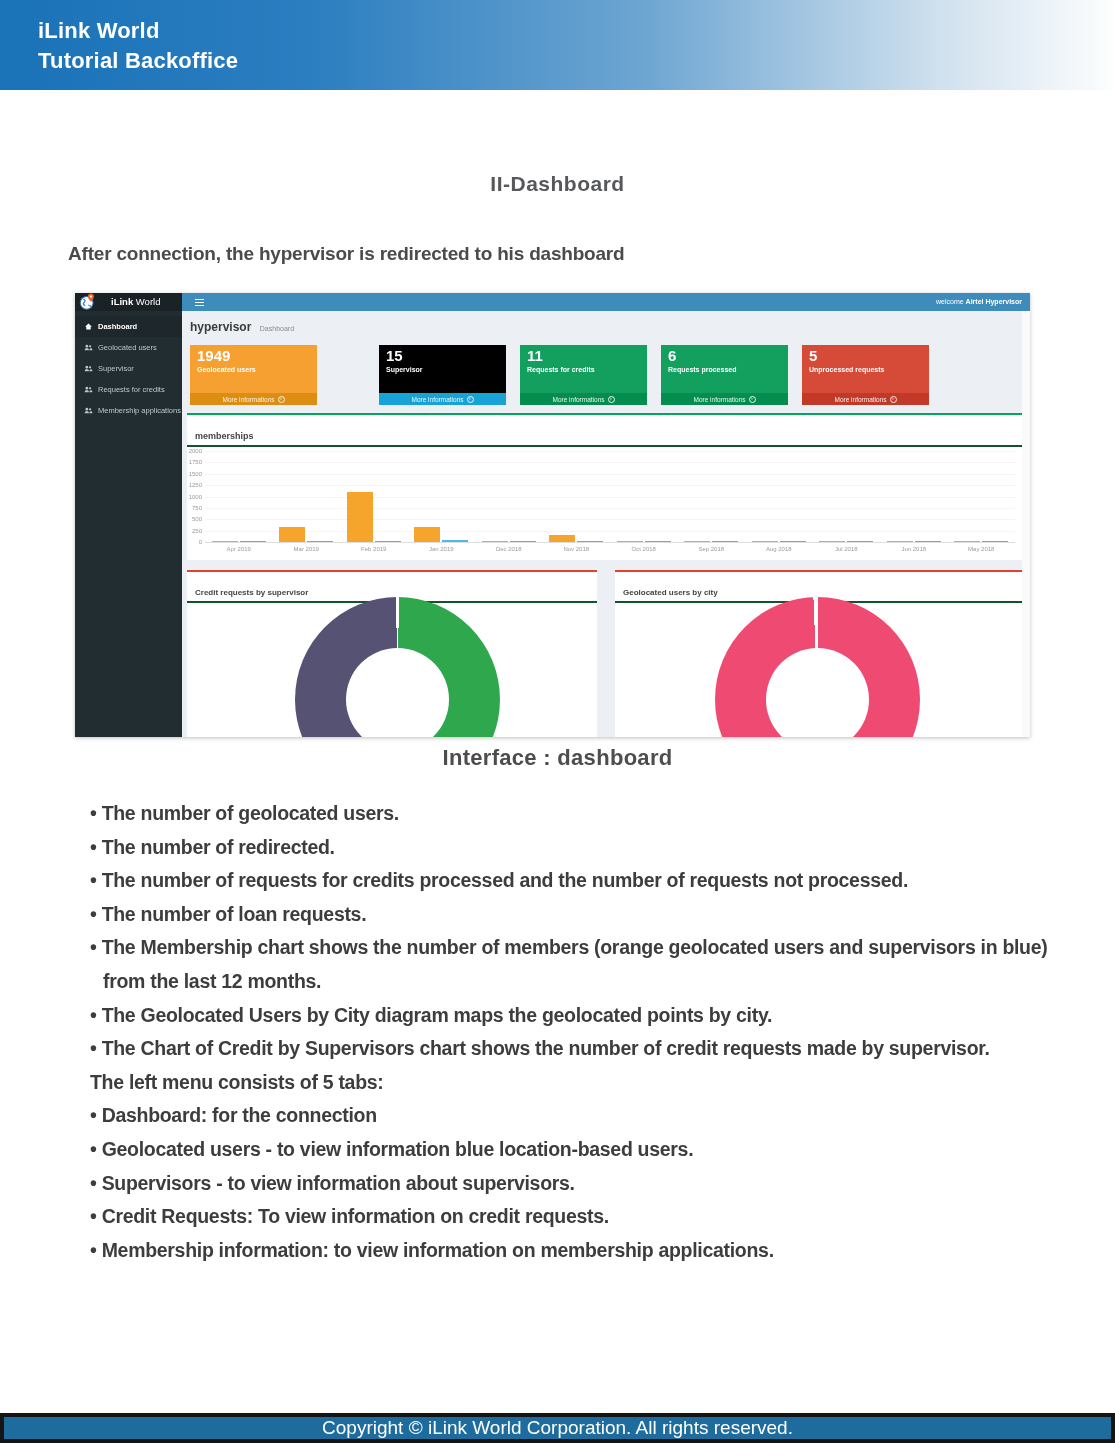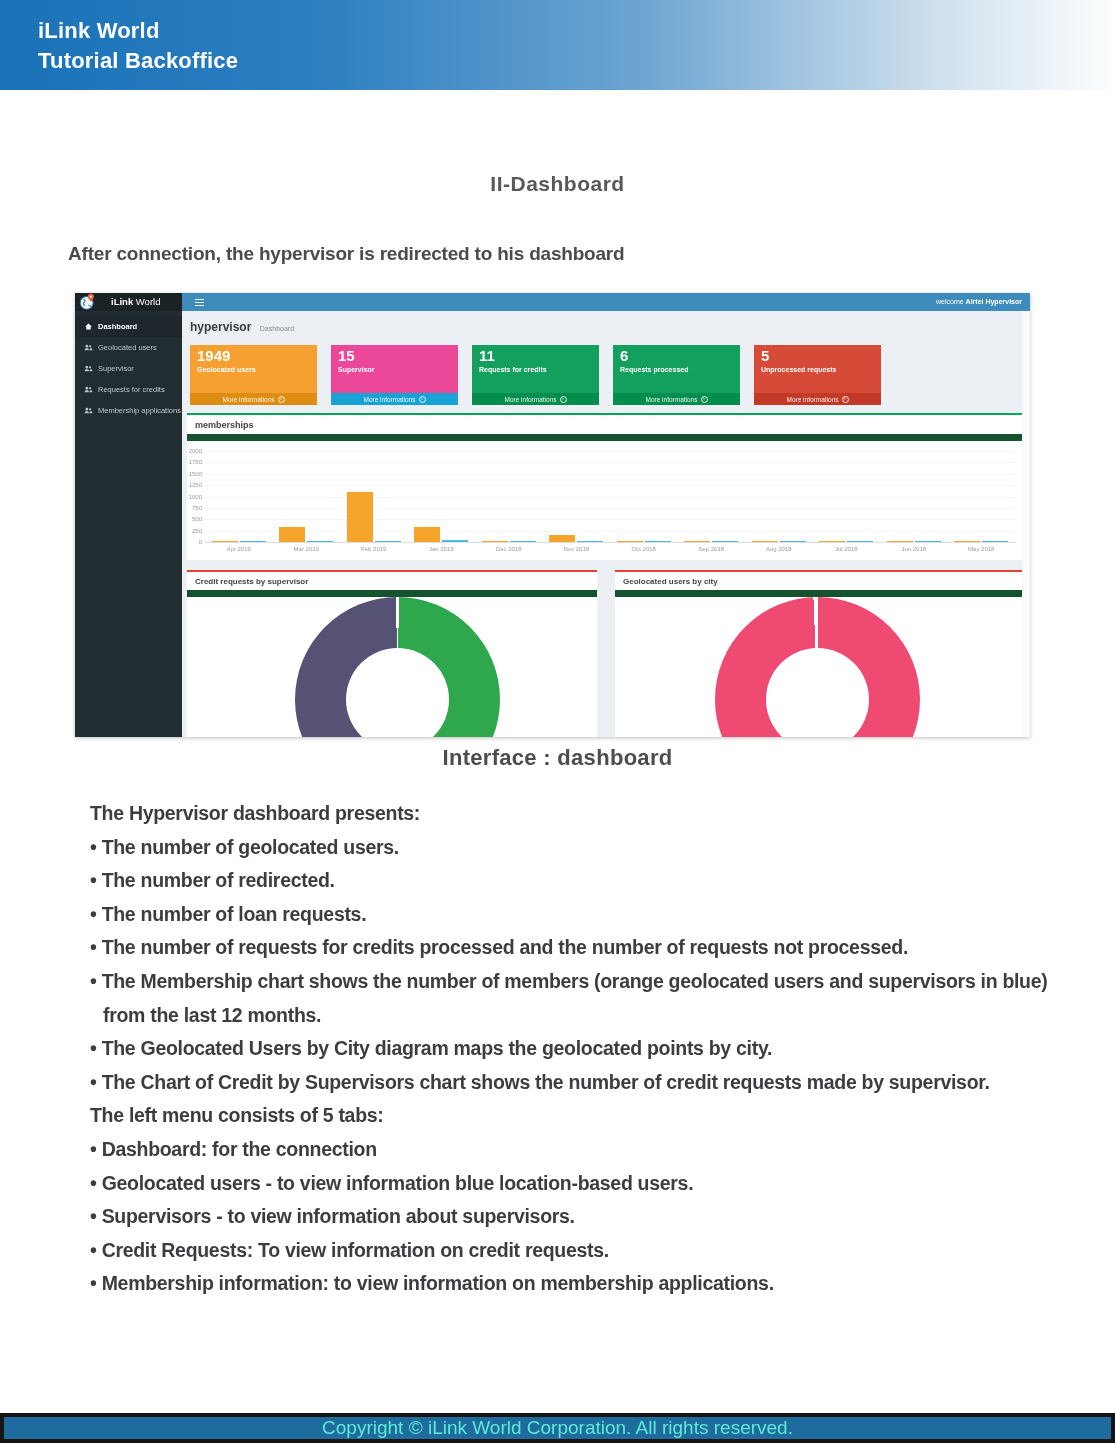--- a/index.html
+++ b/index.html
@@ -16,21 +16,21 @@
     font-size:21px; font-weight:bold; color:#57585b; letter-spacing:.5px; }
   .doc-intro { position:absolute; top:243px; left:68px; font-size:19px; font-weight:bold;
     color:#4b4b4d; letter-spacing:-.2px; }
   .doc-caption { position:absolute; top:745px; left:0; width:100%; text-align:center;
     font-size:22px; font-weight:bold; color:#4c4d4f; letter-spacing:.3px; }
   .doc-body { position:absolute; top:797px; left:90px; width:995px; font-size:19.5px;
     font-weight:bold; color:#3d3d3f; letter-spacing:-.3px; line-height:33.6px; }
   .bline.indent { padding-left:13px; }
   .doc-footer { position:absolute; left:0; right:0; top:1365px; bottom:0; background:#1e6b9e;
     border:4px solid #141414; display:flex; align-items:center; justify-content:center;
-    color:#5eead4; font-size:19px;margin-top:48px; }
+    color:#ffffff; font-size:19px;margin-top:48px; }
 
   
   .shot { position:absolute; left:75px; top:293px; width:955px; height:444px; overflow:hidden;
     background:#ecf0f5; box-shadow:0 1px 4px rgba(0,0,0,.25); font-family:"Liberation Sans",sans-serif; }
   .brand { position:absolute; left:0; top:0; width:107px; height:18px; background:#1a2226; z-index:5; }
   .logo-icon { position:absolute; left:4px; top:0; width:17px; height:18px; }
   .brand-text { position:absolute; left:36px; top:0; line-height:18px; font-size:9.5px; color:#fff; }
   .navbar { position:absolute; left:107px; right:0; top:0; height:18px; background:#3e8cbb; }
   .burger { position:absolute; left:13px; top:6px; width:9px; height:1px; background:#fff;
     box-shadow:0 3px 0 #fff, 0 6px 0 #fff; cursor:pointer; }
@@ -54,22 +54,22 @@
   .card-value { font-size:15px; font-weight:bold; padding:3px 0 0 7px; line-height:16px; }
   .card-label { font-size:7px; font-weight:bold; padding:2px 0 0 7px; }
   .card-footer { position:absolute; left:0; right:0; bottom:0; height:12px;
     display:flex; align-items:center; justify-content:center; gap:3px;
     font-size:6.5px; color:rgba(255,255,255,.92); cursor:pointer; }
   .arrow-circle { width:7px; height:7px; border:1px solid rgba(255,255,255,.9); border-radius:50%;
     display:inline-flex; align-items:center; justify-content:center; font-size:5.5px; line-height:1; }
 
   .panel { position:absolute; background:#fff; }
   .panel-members { left:5px; top:102px; width:835px; height:147px; border-top:2px solid #00a65a; }
-  .panel-title { font-size:9px; font-weight:bold; color:#444; padding:5px 8px 4px;
-    border-bottom:7px solid #14532d; }
+  .panel-title { font-size:9px; font-weight:bold; color:#444; padding:16px 8px 4px;
+    border-bottom:2px solid #14532d; }
   .plot { position:absolute; left:18px; top:36px; width:810px; height:91px; }
   .gridline { position:absolute; left:0; right:0; height:1px; background:#f4f4f4; }
   .gridline.base { background:#dedede; }
   .ytick { position:absolute; right:calc(100% + 3px); font-size:6px; color:#9a9a9a;
     transform:translateY(-50%); white-space:nowrap; }
   .bars { position:absolute; left:0; right:0; top:0; bottom:0; display:flex; align-items:flex-end; }
   .group { flex:1; display:flex; justify-content:center; align-items:flex-end; gap:2px; height:100%; }
   .bar { width:26px; }
   .xlabels { position:absolute; left:18px; top:131px; width:810px; display:flex; }
   .xlabels span { flex:1; text-align:center; font-size:6px; color:#9b9b9b; }
@@ -178,21 +178,21 @@
 
       <div class="cards">
           <div class="card" style="background: rgb(245, 160, 48);">
             <div class="card-value">1949</div>
             <div class="card-label">Geolocated users</div>
             <div class="card-footer" style="background: rgb(221, 141, 18);">
               <span>More informations</span>
               <span class="arrow-circle">›</span>
             </div>
           </div>
-          <div class="card" style="background: #ec4899;">
+          <div class="card" style="background: #000000; margin-left: 48px;">
             <div class="card-value">15</div>
             <div class="card-label">Supervisor</div>
             <div class="card-footer" style="background: rgb(23, 163, 214);">
               <span>More informations</span>
               <span class="arrow-circle">›</span>
             </div>
           </div>
           <div class="card" style="background: rgb(19, 160, 94);">
             <div class="card-value">11</div>
             <div class="card-label">Requests for credits</div>
@@ -318,25 +318,24 @@
         <div class="panel-title">Geolocated users by city</div>
         <div class="donut donut-geo" style="background: conic-gradient(rgb(255, 255, 255) 0deg, rgb(255, 255, 255) 0.5deg, rgb(239, 74, 114) 0.5deg, rgb(239, 74, 114) 357.7deg, rgb(255, 255, 255) 357.7deg, rgb(255, 255, 255) 358.2deg, rgb(255, 255, 255) 358.2deg, rgb(255, 255, 255) 358.7deg, rgb(255, 255, 255) 358.7deg, rgb(255, 255, 255) 359.5deg, rgb(255, 255, 255) 359.5deg, rgb(255, 255, 255) 360deg);">
           <div class="hole"></div>
         </div>
       </section>
     </main>
   </div>
 
   <div class="doc-caption">Interface : dashboard</div>
   <div class="doc-body">
-      <div class="bline">The Hypervisor dashboard presents:</div>
       <div class="bline">• The number of geolocated users.</div>
       <div class="bline">• The number of redirected.</div>
+      <div class="bline">• The number of requests for credits processed and the number of requests not processed.</div>
       <div class="bline">• The number of loan requests.</div>
-      <div class="bline">• The number of requests for credits processed and the number of requests not processed.</div>
       <div class="bline">• The Membership chart shows the number of members (orange geolocated users and supervisors in blue)</div>
       <div class="bline indent">from the last 12 months.</div>
       <div class="bline">• The Geolocated Users by City diagram maps the geolocated points by city.</div>
       <div class="bline">• The Chart of Credit by Supervisors chart shows the number of credit requests made by supervisor.</div>
       <div class="bline">The left menu consists of 5 tabs:</div>
       <div class="bline">• Dashboard: for the connection</div>
       <div class="bline">• Geolocated users - to view information blue location-based users.</div>
       <div class="bline">• Supervisors - to view information about supervisors.</div>
       <div class="bline">• Credit Requests: To view information on credit requests.</div>
       <div class="bline">• Membership information: to view information on membership applications.</div>

